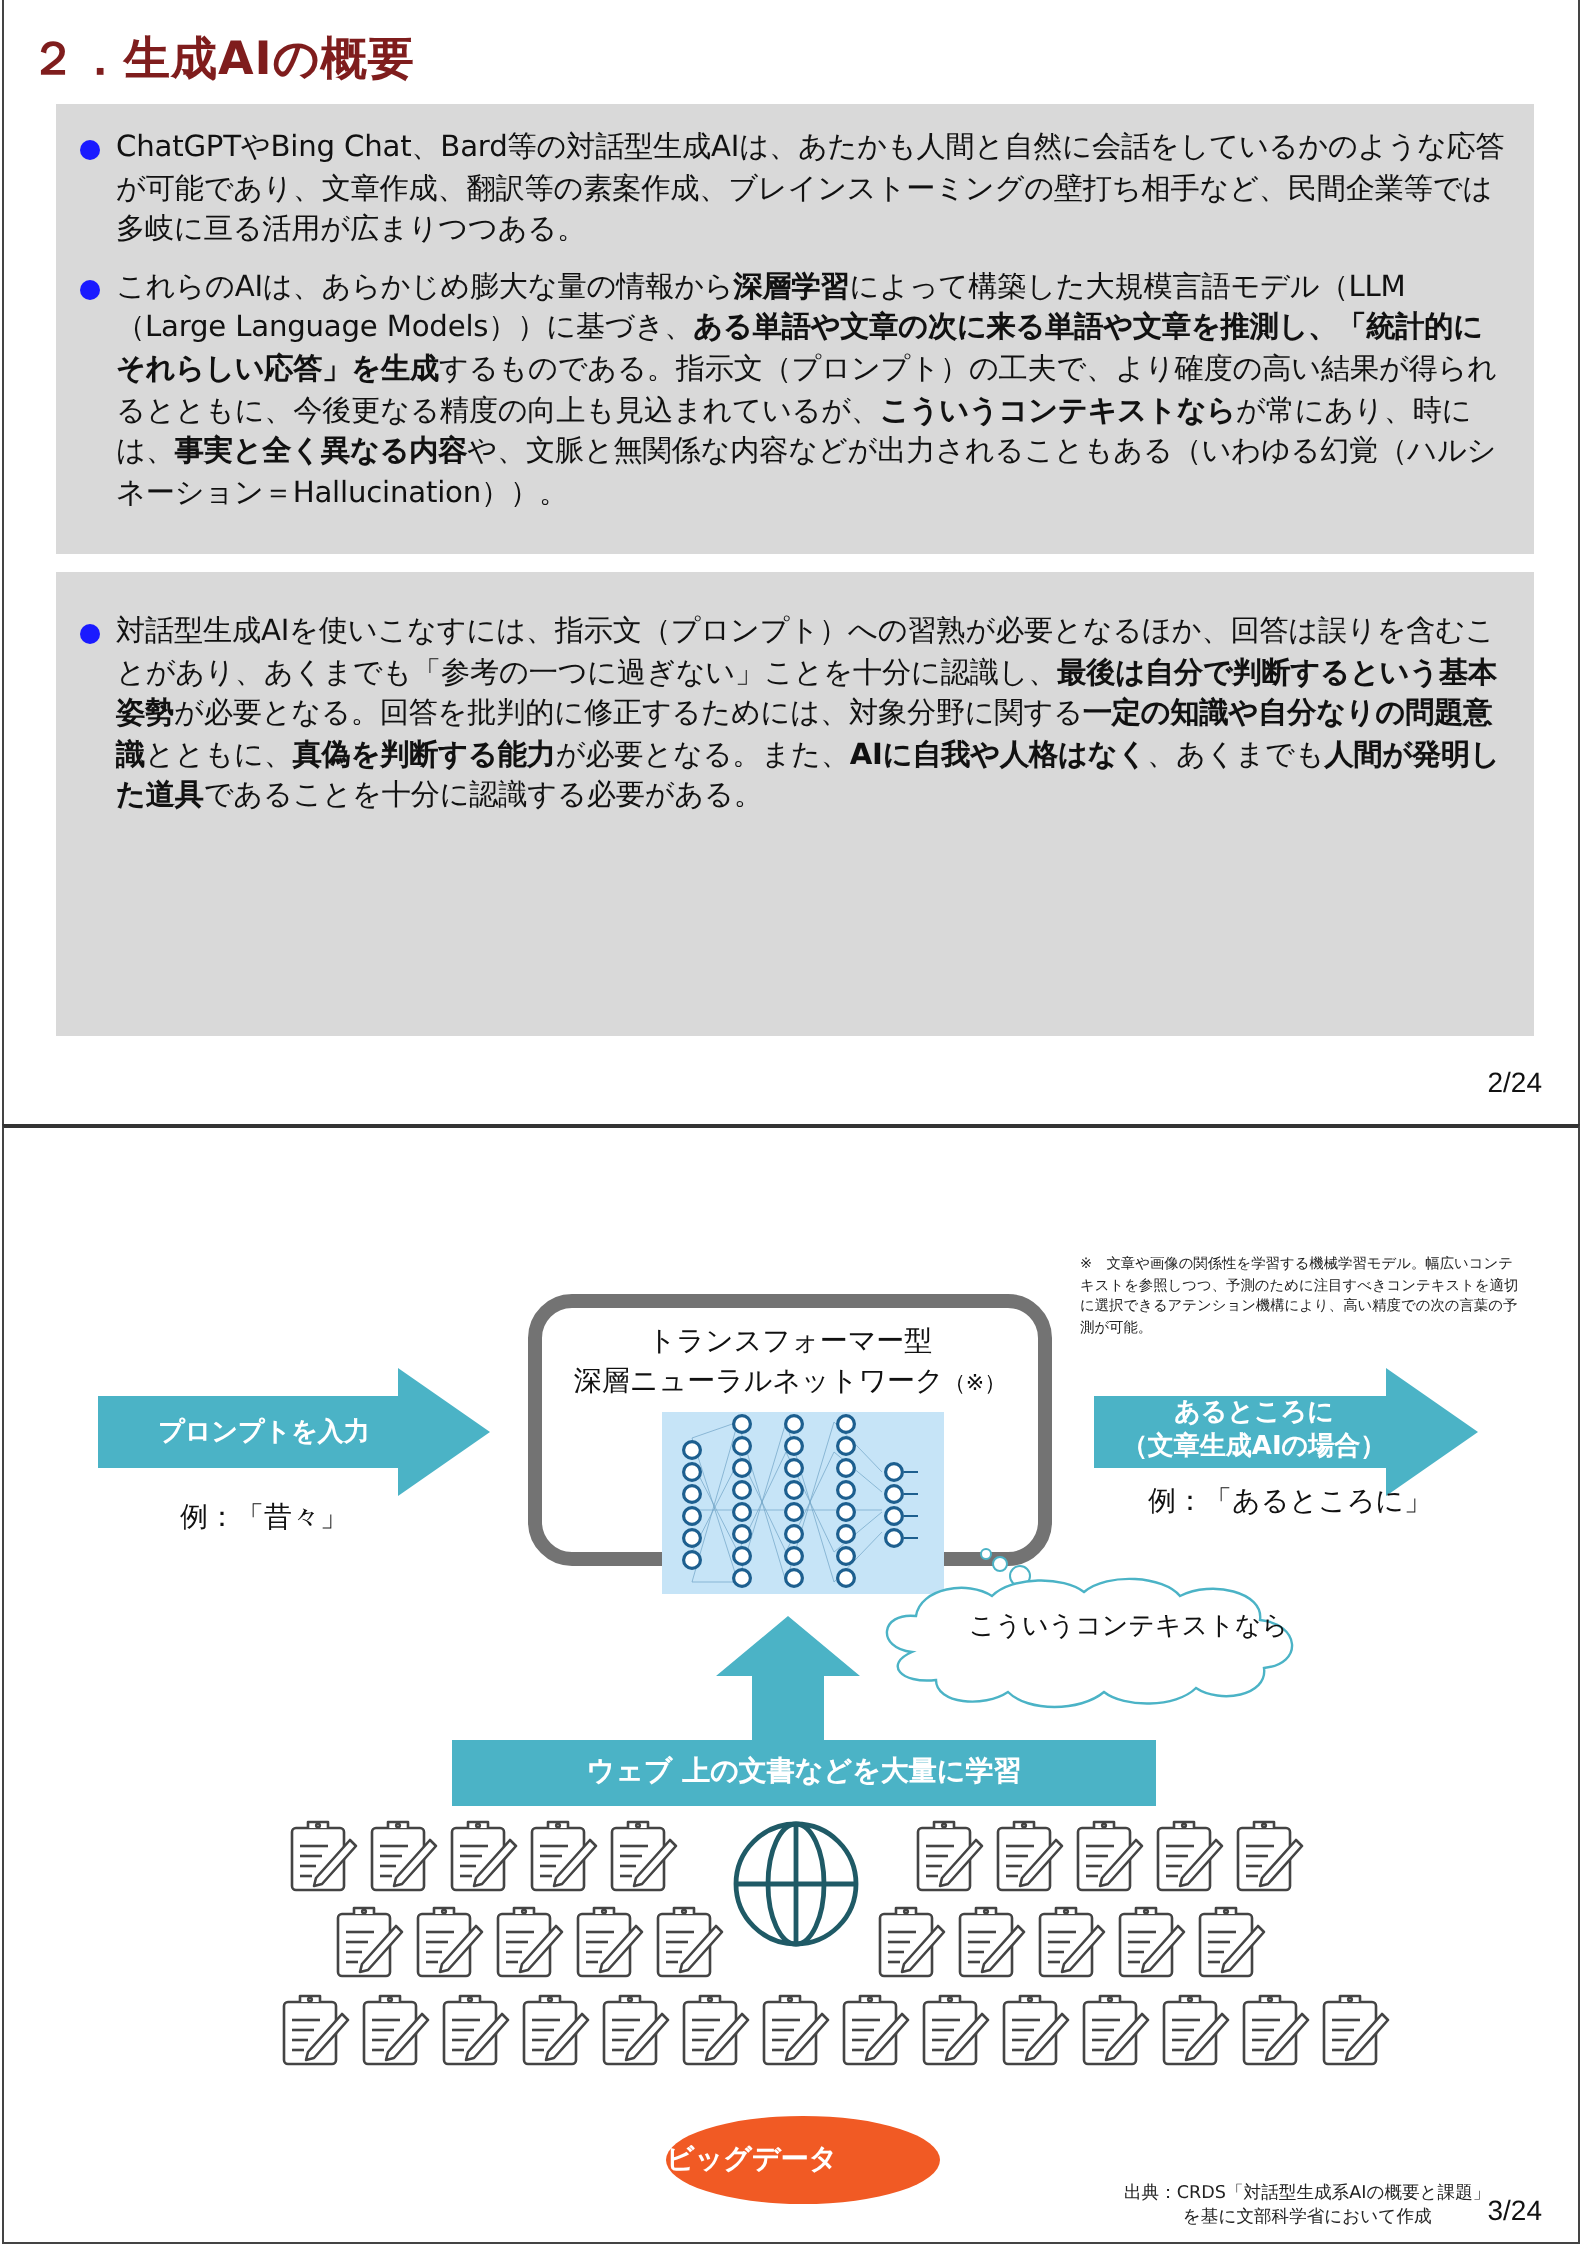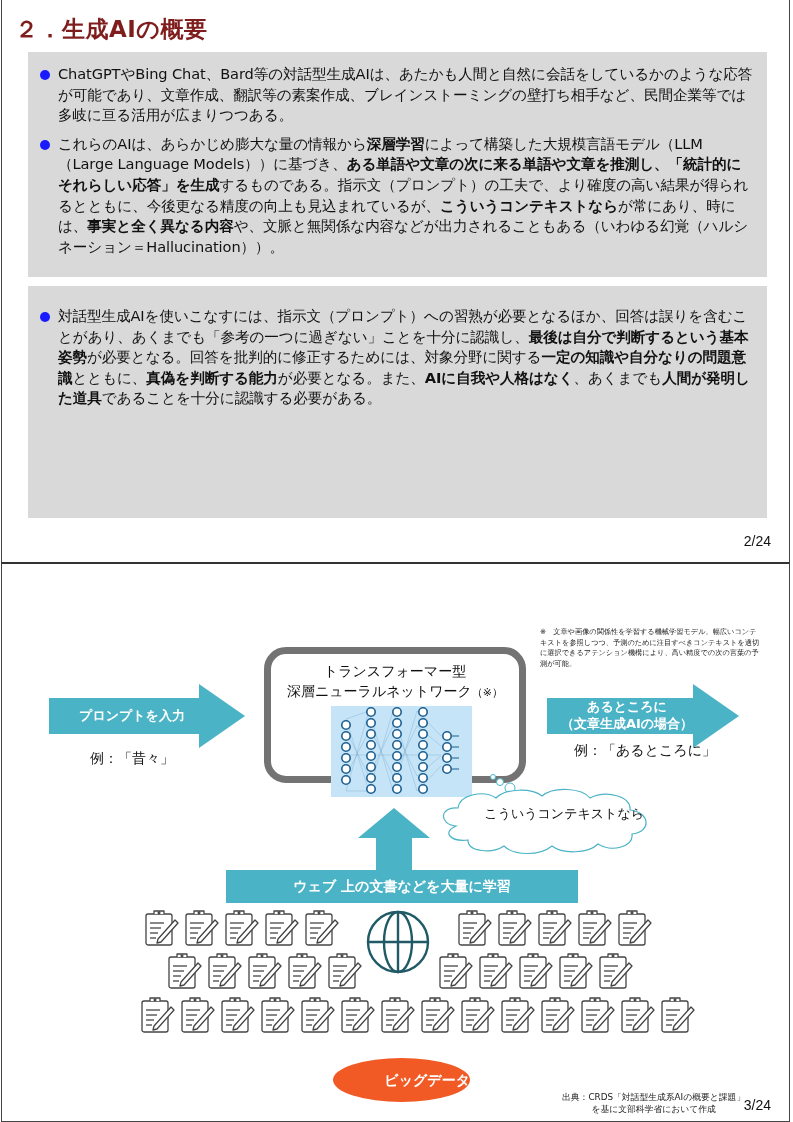--- a/index.html
+++ b/index.html
@@ -29,21 +29,21 @@
   .nn-title { position:absolute; left:0; right:0; top:7px; text-align:center; font-size:14px; line-height:20px; color:#111; }
   .nn-title .small { font-size:11px; }
   .nn-img { position:absolute; left:60px; top:52px; width:141px; height:91px; background:#c6e4f7; }
   .cloud { position:absolute; left:432px; top:222px; width:220px; height:70px; }
   .cloud-text { position:absolute; left:442px; top:240px; width:200px; text-align:right; font-size:13px; line-height:19px; color:#111; }
   .up-arrow { position:absolute; left:356px; top:244px; }
   .web-bar { position:absolute; left:224px; top:306px; width:352px; height:33px; background:#4bb3c6; color:#fff; font-weight:bold; font-size:14px; text-align:center; line-height:33px; }
   .clip-row { position:absolute; display:flex; gap:4px; }
   .clip { width:36px; height:38px; }
   .globe { position:absolute; left:363px; top:345px; width:66px; height:66px; }
-  .bigdata { position:absolute; left:331px; top:494px; width:137px; height:44px; border-radius:50%; background:#f15a24; color:#fff; font-weight:bold; font-size:14px; text-align:right; line-height:44px; }
+  .bigdata { position:absolute; left:331px; top:494px; width:137px; height:44px; border-radius:50%; background:#f15a24; color:#fff; font-weight:bold; font-size:14px; text-align:left; line-height:44px; }
   .source { position:absolute; left:560px; top:502px; font-size:8.8px; line-height:12px; color:#222; text-align:center;margin-top:25px; }
 </style>
 </head>
 <body>
 
 <div class="page" id="page2">
   <div class="title">２．生成AIの概要</div>
 
   <div class="box" id="box1">
     <div class="bullet">

